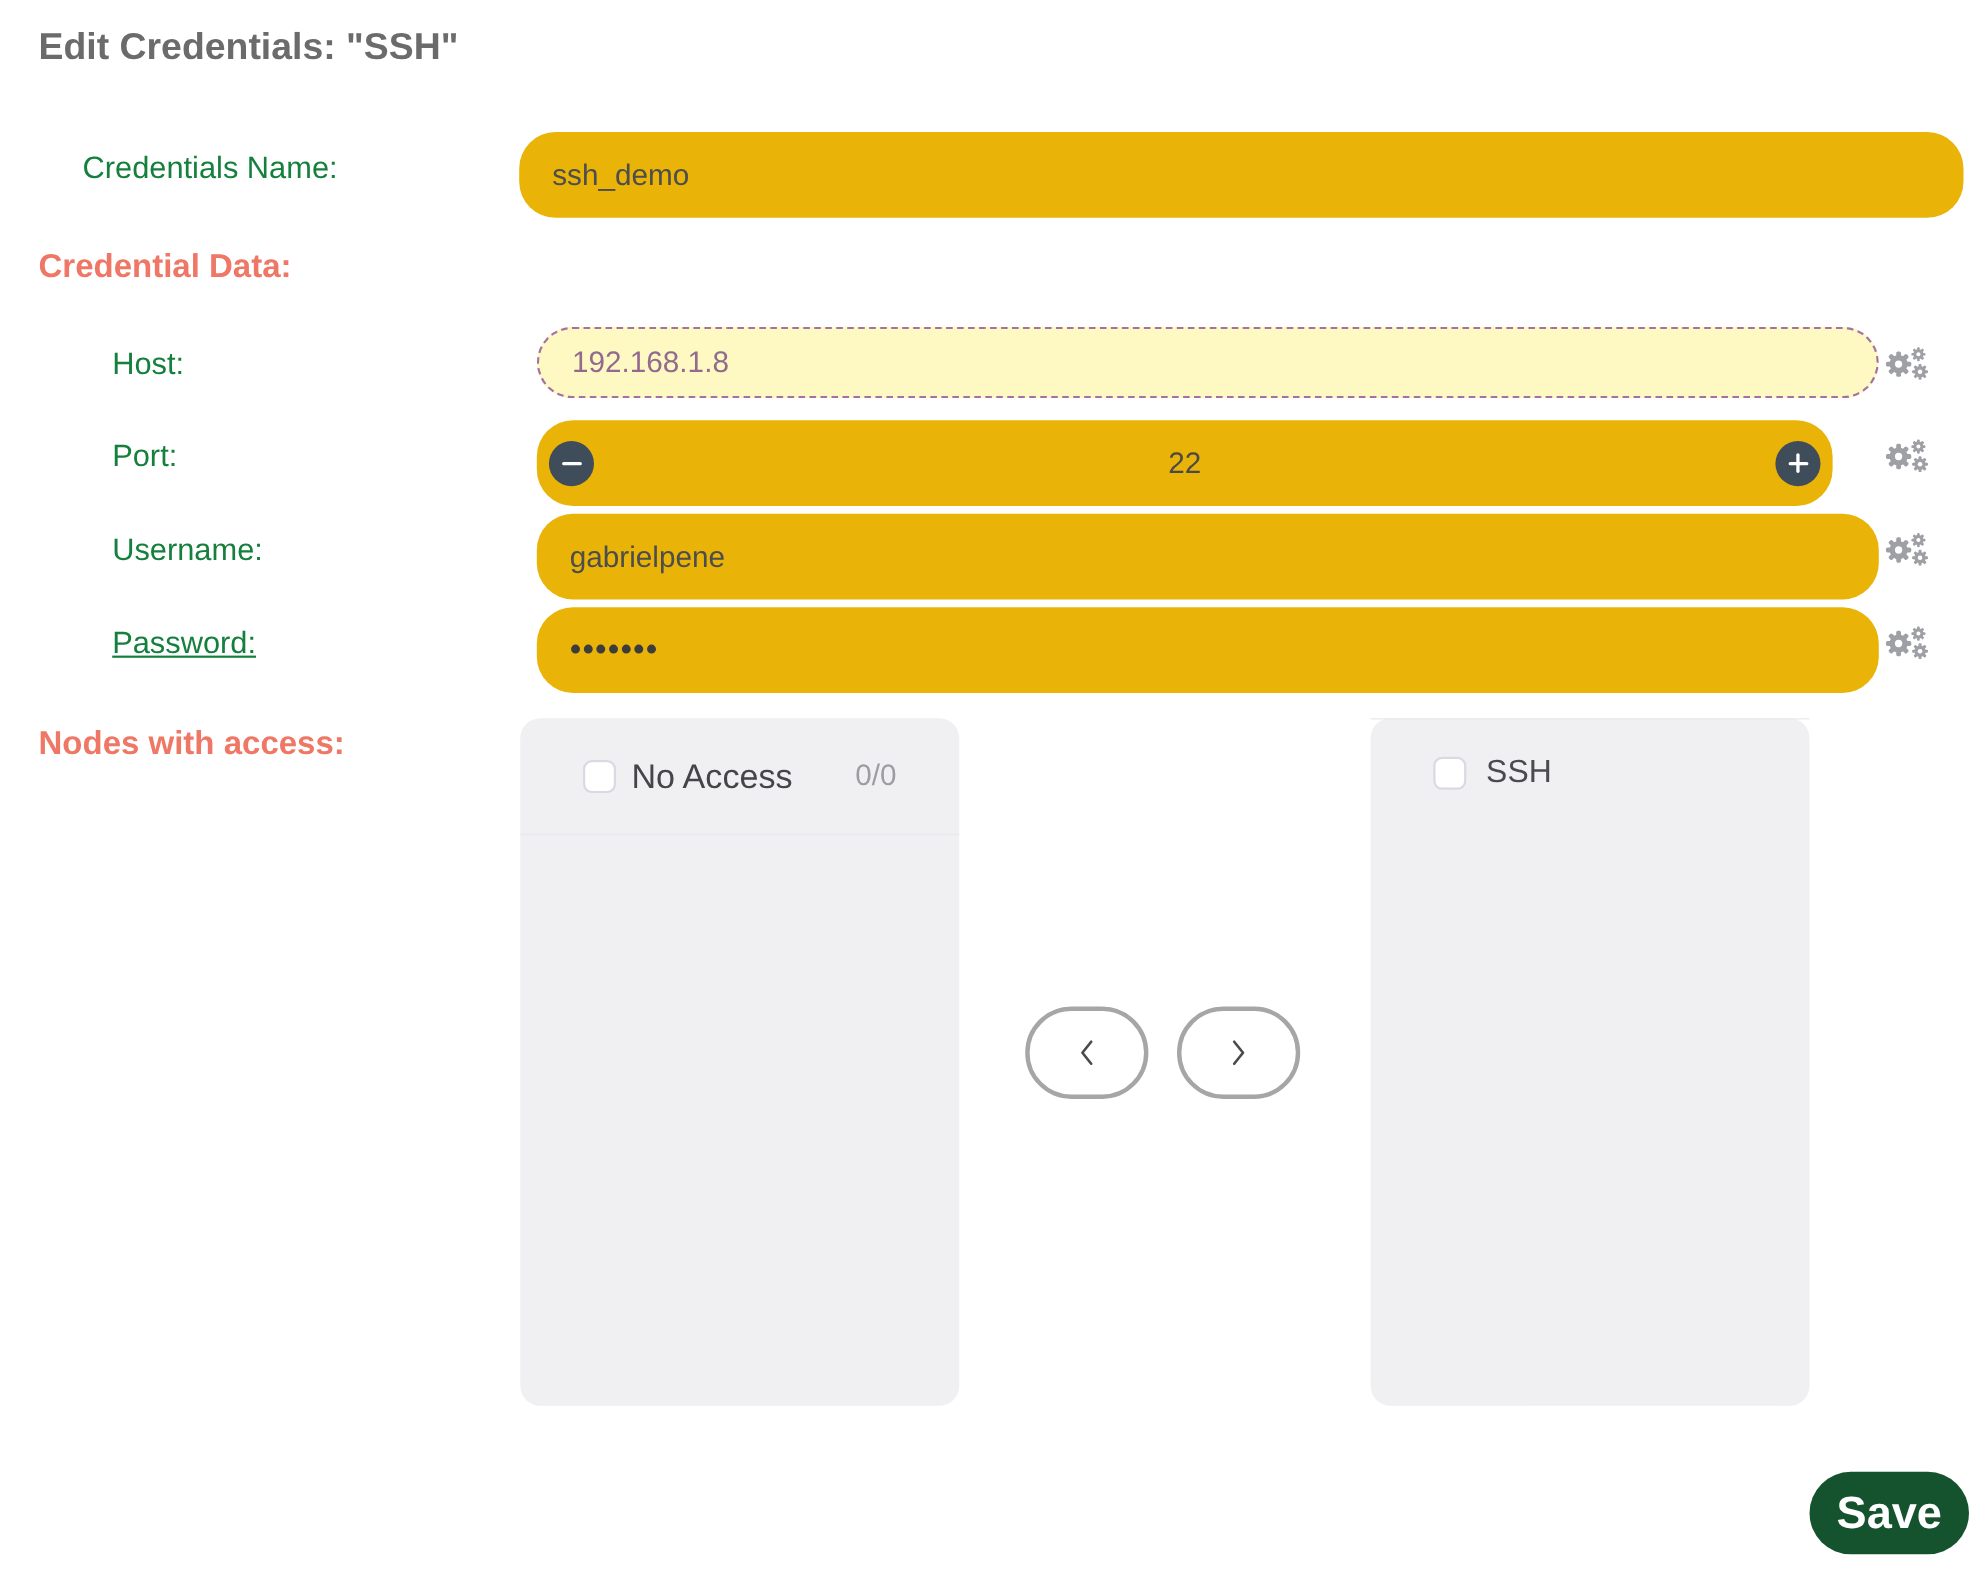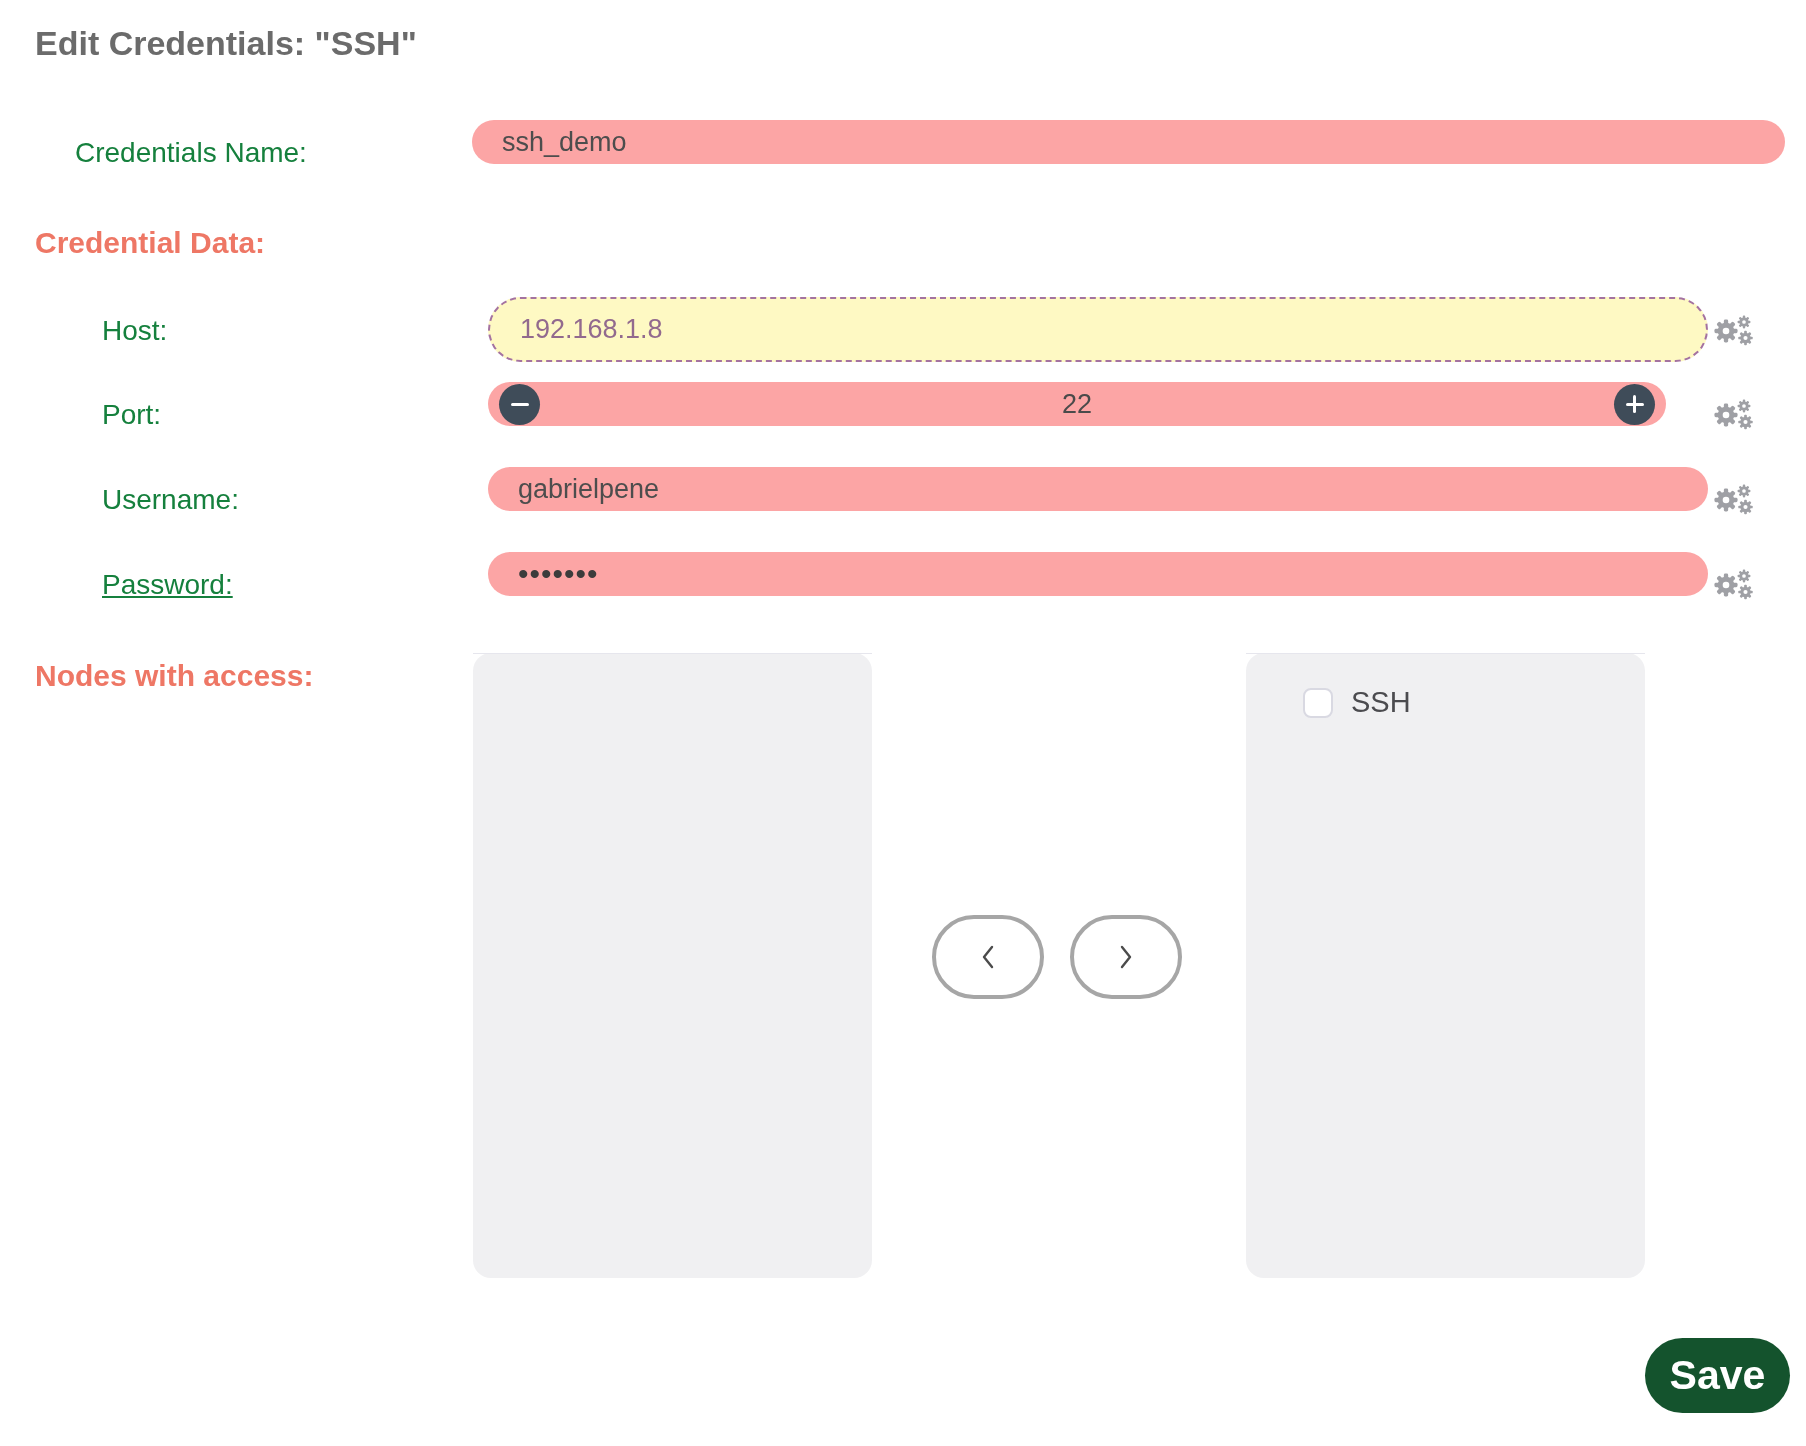--- a/index.html
+++ b/index.html
@@ -14,21 +14,21 @@
   .page-title{left:35px;top:24px;font-size:34px;font-weight:bold;color:#6b6b6b;}
   .section-heading{left:35px;font-size:30px;font-weight:bold;color:#ee7765;}
   .heading-credential-data{top:226px;}
   .heading-nodes{top:659px;}
 
   
   .field-label{font-size:28px;color:#15803d;margin-left:40px;}
 
   
   .field{
-    background:#fca5a5;border-radius:33px;height:44px;
+    background:#eab308;border-radius:33px;height:78px;
     display:flex;align-items:center;box-sizing:border-box;
     padding:0 30px;font-size:27px;color:#4d4d4d;
   }
   .field-name{left:472px;top:120px;width:1313px;}
   .field-host{
     left:488px;top:297px;width:1220px;height:65px;
     background:#fef9c3;border:2px dashed #a472a0;color:#926a8e;
   }
   .field-port{left:488px;top:382px;width:1178px;padding:16px 11px;justify-content:space-between;}
   .field-username{left:488px;top:467px;width:1220px;}
@@ -152,20 +152,25 @@
 <div class="abs field field-password">
   <span>•••••••</span>
 </div>
 <svg class="abs cogs" style="top:568px;" viewBox="0 0 40 32">
     <use href="#cogs-group"></use>
   </svg>
 
 <div class="abs section-heading heading-nodes">Nodes with access:</div>
 
 <div class="abs panel panel-left">
+  <div class="panel-header">
+    <div class="cb"></div>
+    <div class="panel-title">No Access</div>
+    <div class="panel-count">0/0</div>
+  </div>
   <div class="panel-divider"></div>
 </div>
 
 <div class="abs transfer-btn transfer-btn-left">
   <svg width="20" height="28" viewBox="0 0 20 28">
     <path d="M14 4 L6 14 L14 24" fill="none" stroke="#4b4b4b" stroke-width="2.4" stroke-linecap="round" stroke-linejoin="round"></path>
   </svg>
 </div>
 <div class="abs transfer-btn transfer-btn-right">
   <svg width="20" height="28" viewBox="0 0 20 28">

